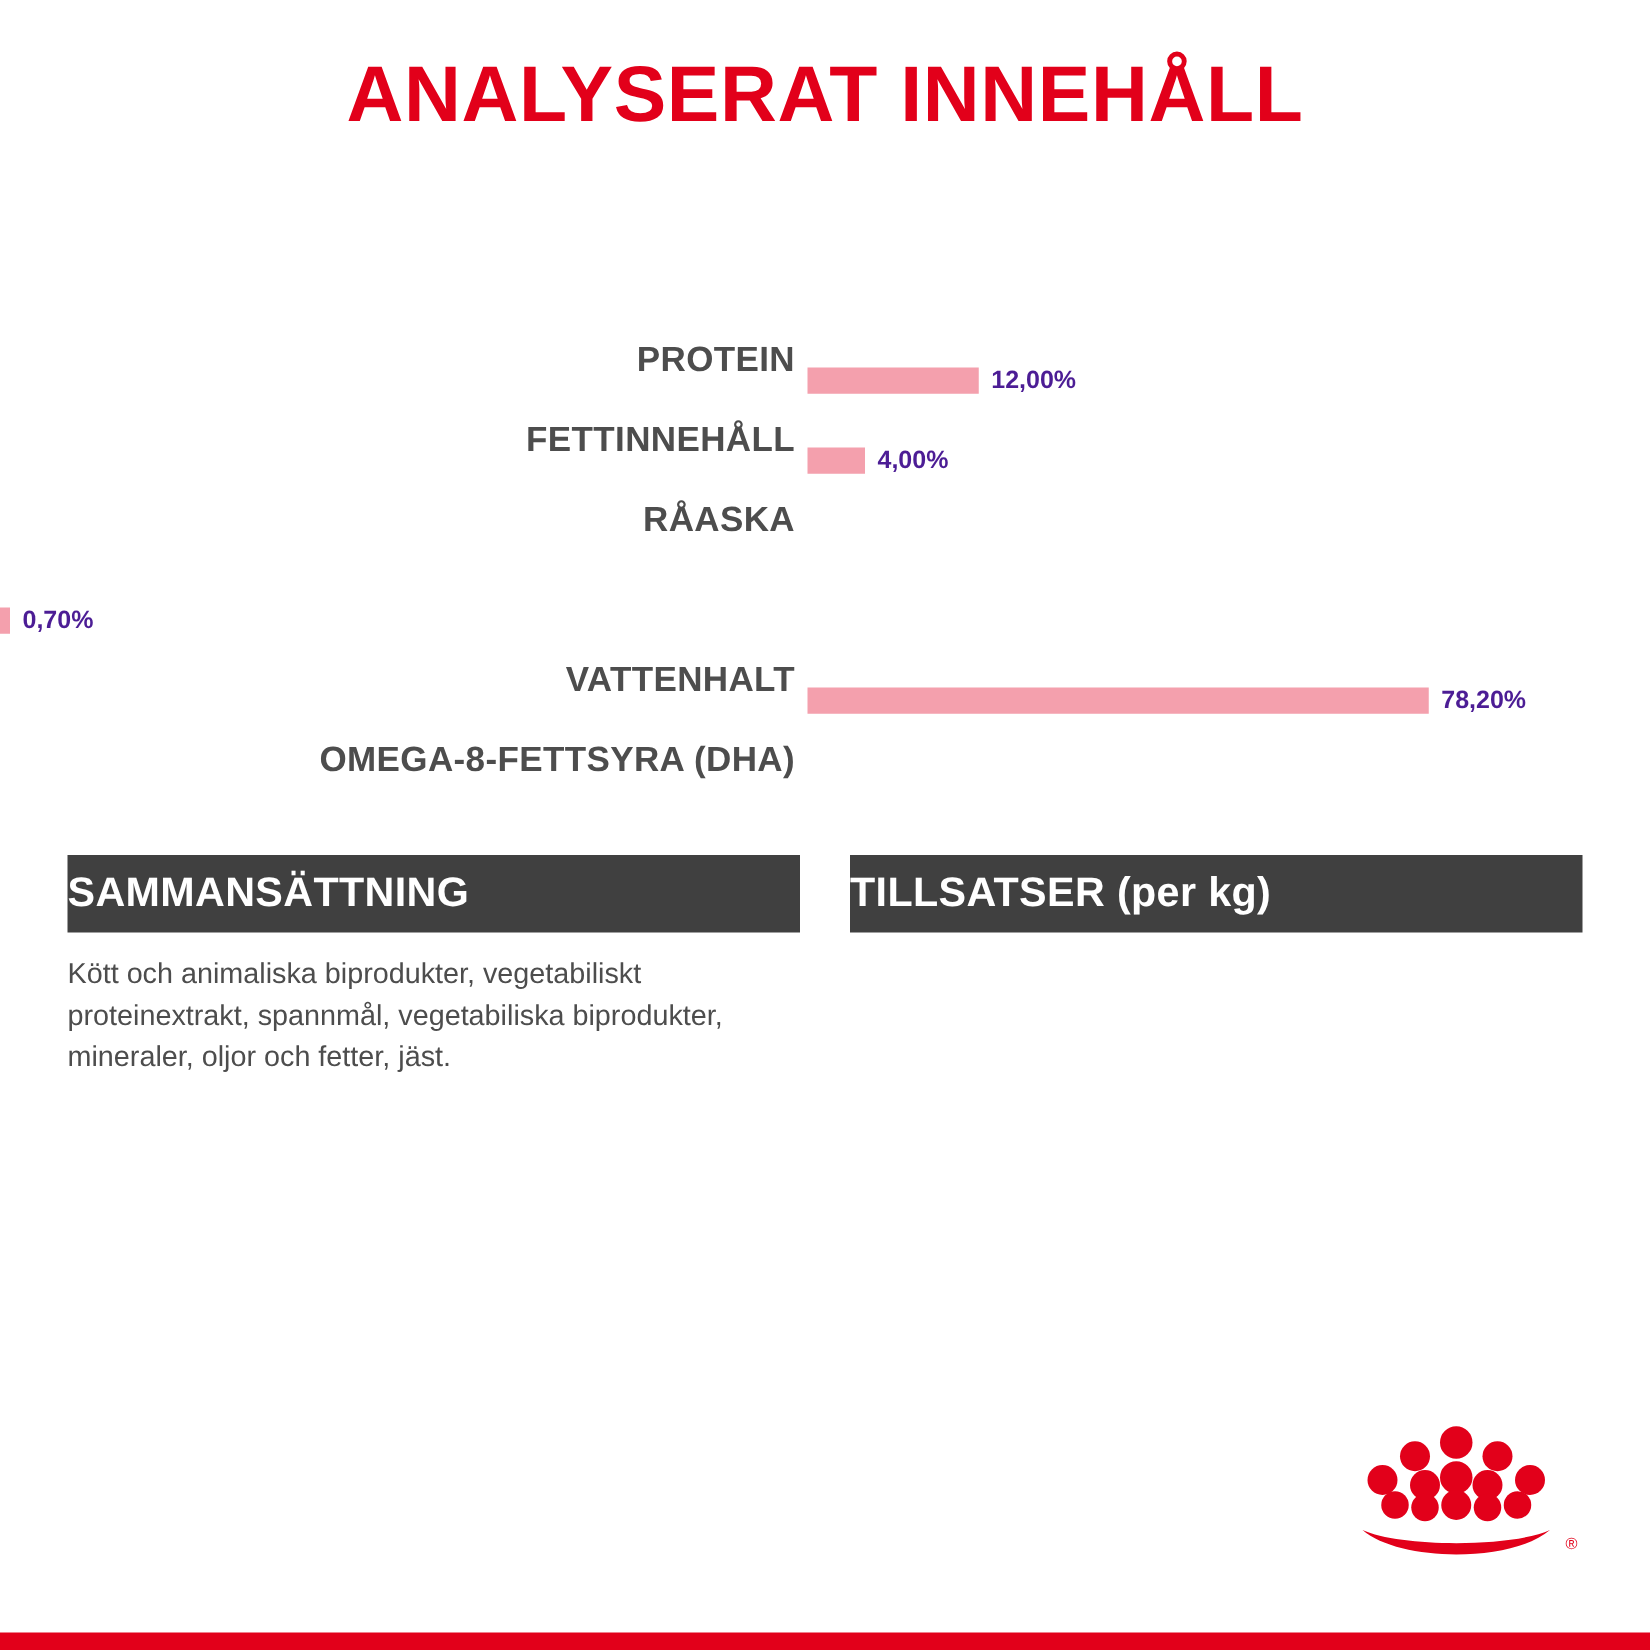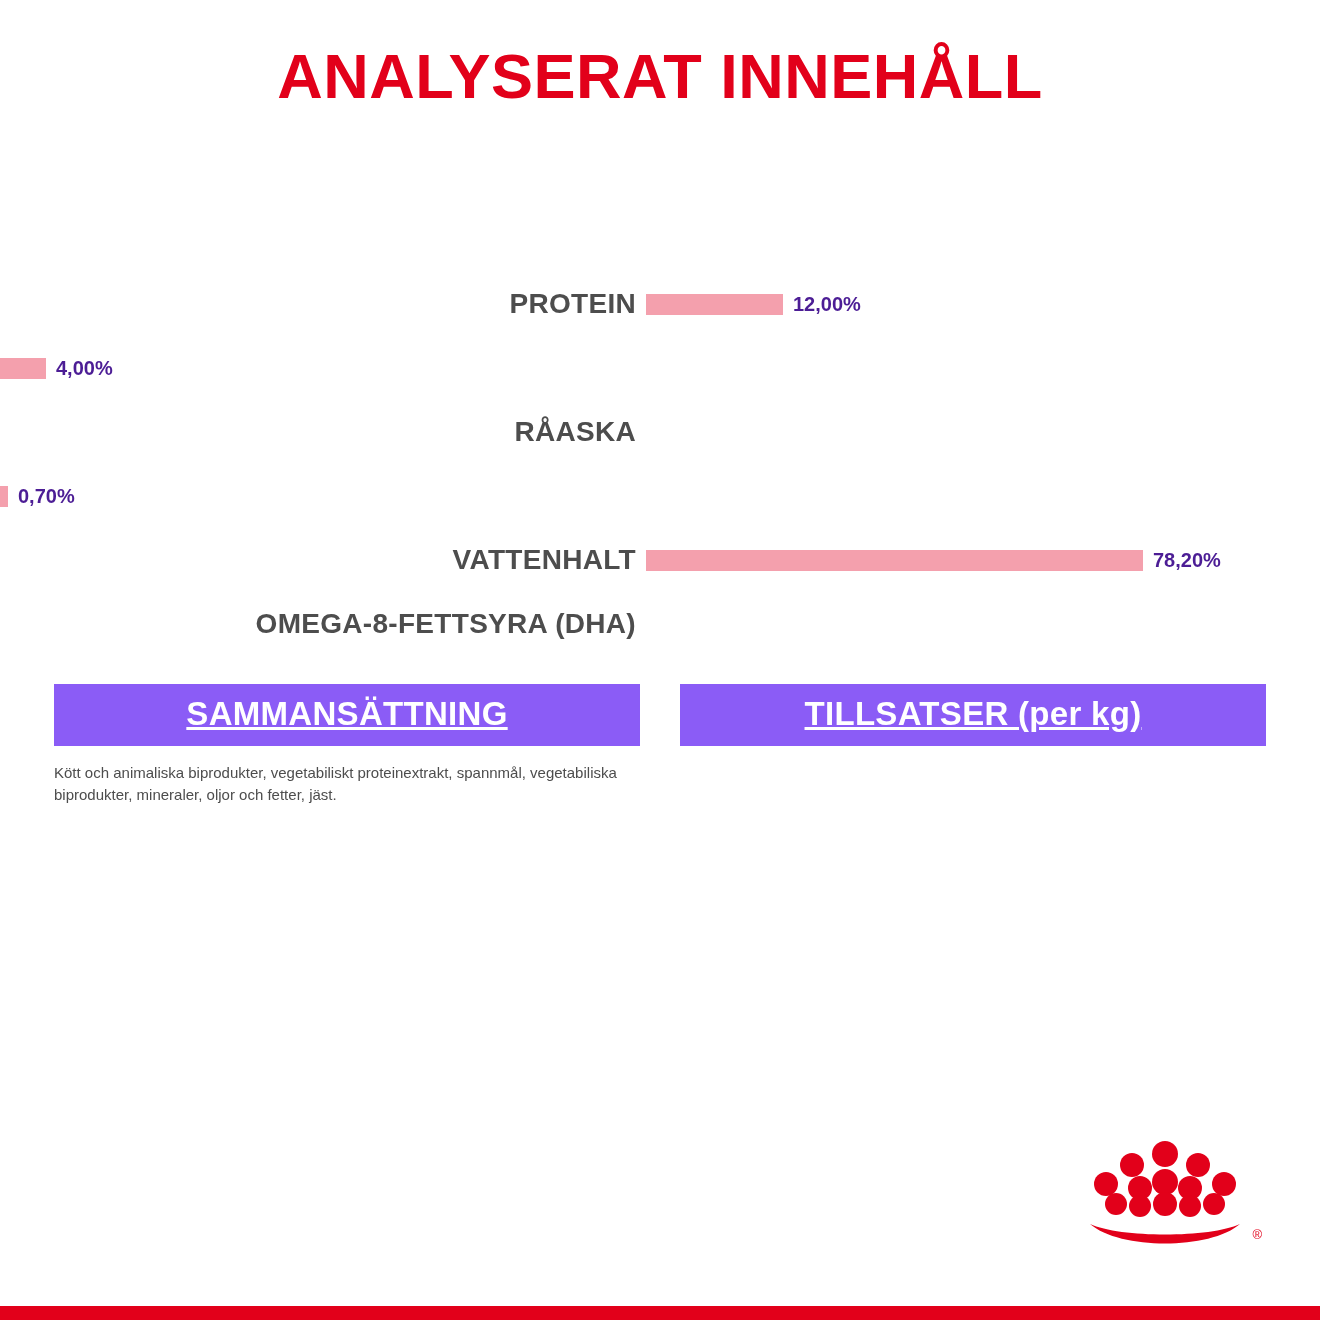--- a/index.html
+++ b/index.html
@@ -35,21 +35,20 @@
 
   
   .chart {
     position: absolute;
     top: 272px;
     left: 0;
     width: 1320px;
   }
   .row {
     display: flex;
-    align-items: center;
     height: 64px;
   }
   .row-label {
     width: 646px;
     text-align: right;
     padding-right: 10px;
     box-sizing: border-box;
     font-size: 28px;
     font-weight: bold;
     color: #4d4d4d;
@@ -81,33 +80,31 @@
     top: 684px;
     left: 54px;
     width: 1212px;
     display: flex;
     justify-content: space-between;
   }
   .panel {
     width: 586px;
   }
   .panel-head {
-    background: #8b5cf6;
+    background: #404040;
     color: #ffffff;
     font-size: 33px;
     font-weight: bold;
-    text-align: center;
     padding: 12px 0 14px 0;
     letter-spacing: 0.3px;
     line-height: 1.1;
-    text-decoration: underline;
   }
   .panel-body {
     margin-top: 16px;
-    font-size: 15px;
+    font-size: 23px;
     line-height: 1.45;
     color: #4d4d4d;
   }
 
   
   .logo {
     position: absolute;
     right: 70px;
     bottom: 72px;
     width: 170px;
@@ -142,20 +139,21 @@
 
     <div class="row">
       <div class="row-label">PROTEIN</div>
       <div class="bar-wrap">
         <div class="bar" style="width:137px"></div>
         <div class="bar-value">12,00%</div>
       </div>
     </div>
 
     <div class="row">
+      <div class="row-label">FETTINNEHÅLL</div>
       <div class="bar-wrap">
         <div class="bar" style="width:46px"></div>
         <div class="bar-value">4,00%</div>
       </div>
     </div>
 
     <div class="row">
       <div class="row-label">RÅASKA</div>
     </div>
 

